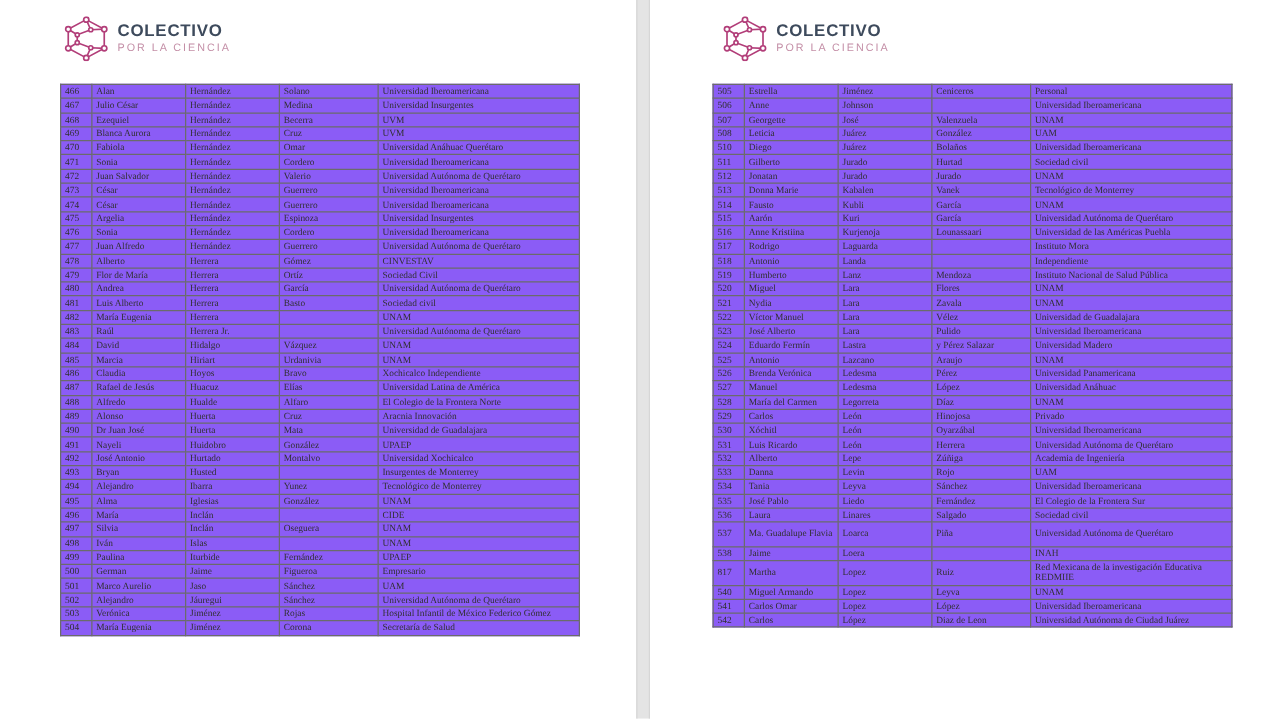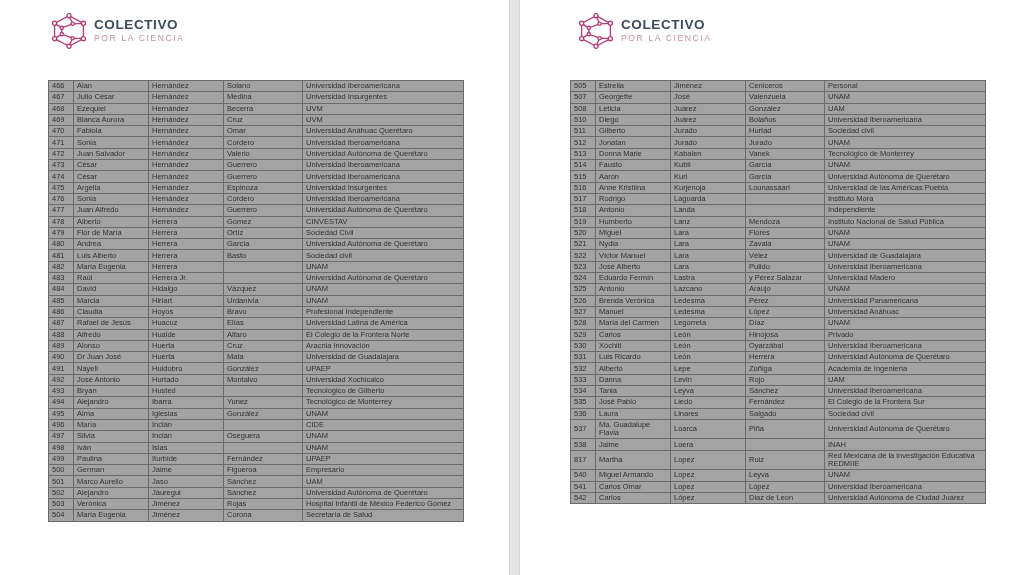--- a/index.html
+++ b/index.html
@@ -17,22 +17,22 @@
   
   .logo { position:absolute; top:13px; display:flex; align-items:center; }
   .page-left  .logo { left:51px; }
   .page-right .logo { left:58px; }
   .logo svg { width:36px; height:36px; display:block; }
   .logo-text { margin-left:7px; }
   .logo-title { font-size:13.5px; font-weight:700; letter-spacing:0.6px; color:#3d4a5c; line-height:1.1; }
   .logo-sub   { font-size:8.6px; font-weight:400; letter-spacing:1.6px; color:#c48fa7; line-height:1.2; }
 
   
-  table.roster { position:absolute; top:80px; border-collapse:collapse; table-layout:fixed;
-                 width:415px; background:#a3a3a3; }
+  table.roster { position:absolute; top:67px; border-collapse:collapse; table-layout:fixed;
+                 width:415px; background:#8b5cf6;font-family:Liberation Serif, serif; }
   .page-left  table.roster { left:48px; }
   .page-right table.roster { left:50px; }
 
   col.c-num  { width:25px; }
   col.c-fn   { width:75px; }
   col.c-ps   { width:75px; }
   col.c-ms   { width:79px; }
   col.c-inst { width:161px; }
 
   table.roster td { border:1px solid #6b6b6b; font-size:7.5px; color:#303030;
@@ -219,21 +219,21 @@
             <td>Marcia</td>
             <td>Hiriart</td>
             <td>Urdanivia</td>
             <td>UNAM</td>
           </tr>
           <tr>
             <td>486</td>
             <td>Claudia</td>
             <td>Hoyos</td>
             <td>Bravo</td>
-            <td>Profesional Independiente</td>
+            <td>Xochicalco Independiente</td>
           </tr>
           <tr>
             <td>487</td>
             <td>Rafael de Jesús</td>
             <td>Huacuz</td>
             <td>Elías</td>
             <td>Universidad Latina de América</td>
           </tr>
           <tr>
             <td>488</td>
@@ -268,21 +268,21 @@
             <td>José Antonio</td>
             <td>Hurtado</td>
             <td>Montalvo</td>
             <td>Universidad Xochicalco</td>
           </tr>
           <tr>
             <td>493</td>
             <td>Bryan</td>
             <td>Husted</td>
             <td></td>
-            <td>Tecnologico de Gilberto</td>
+            <td>Insurgentes de Monterrey</td>
           </tr>
           <tr>
             <td>494</td>
             <td>Alejandro</td>
             <td>Ibarra</td>
             <td>Yunez</td>
             <td>Tecnológico de Monterrey</td>
           </tr>
           <tr>
             <td>495</td>
@@ -396,20 +396,27 @@
       </colgroup>
       <tbody>
           <tr>
             <td>505</td>
             <td>Estrella</td>
             <td>Jiménez</td>
             <td>Ceniceros</td>
             <td>Personal</td>
           </tr>
           <tr>
+            <td>506</td>
+            <td>Anne</td>
+            <td>Johnson</td>
+            <td></td>
+            <td>Universidad Iberoamericana</td>
+          </tr>
+          <tr>
             <td>507</td>
             <td>Georgette</td>
             <td>José</td>
             <td>Valenzuela</td>
             <td>UNAM</td>
           </tr>
           <tr>
             <td>508</td>
             <td>Leticia</td>
             <td>Juárez</td>

